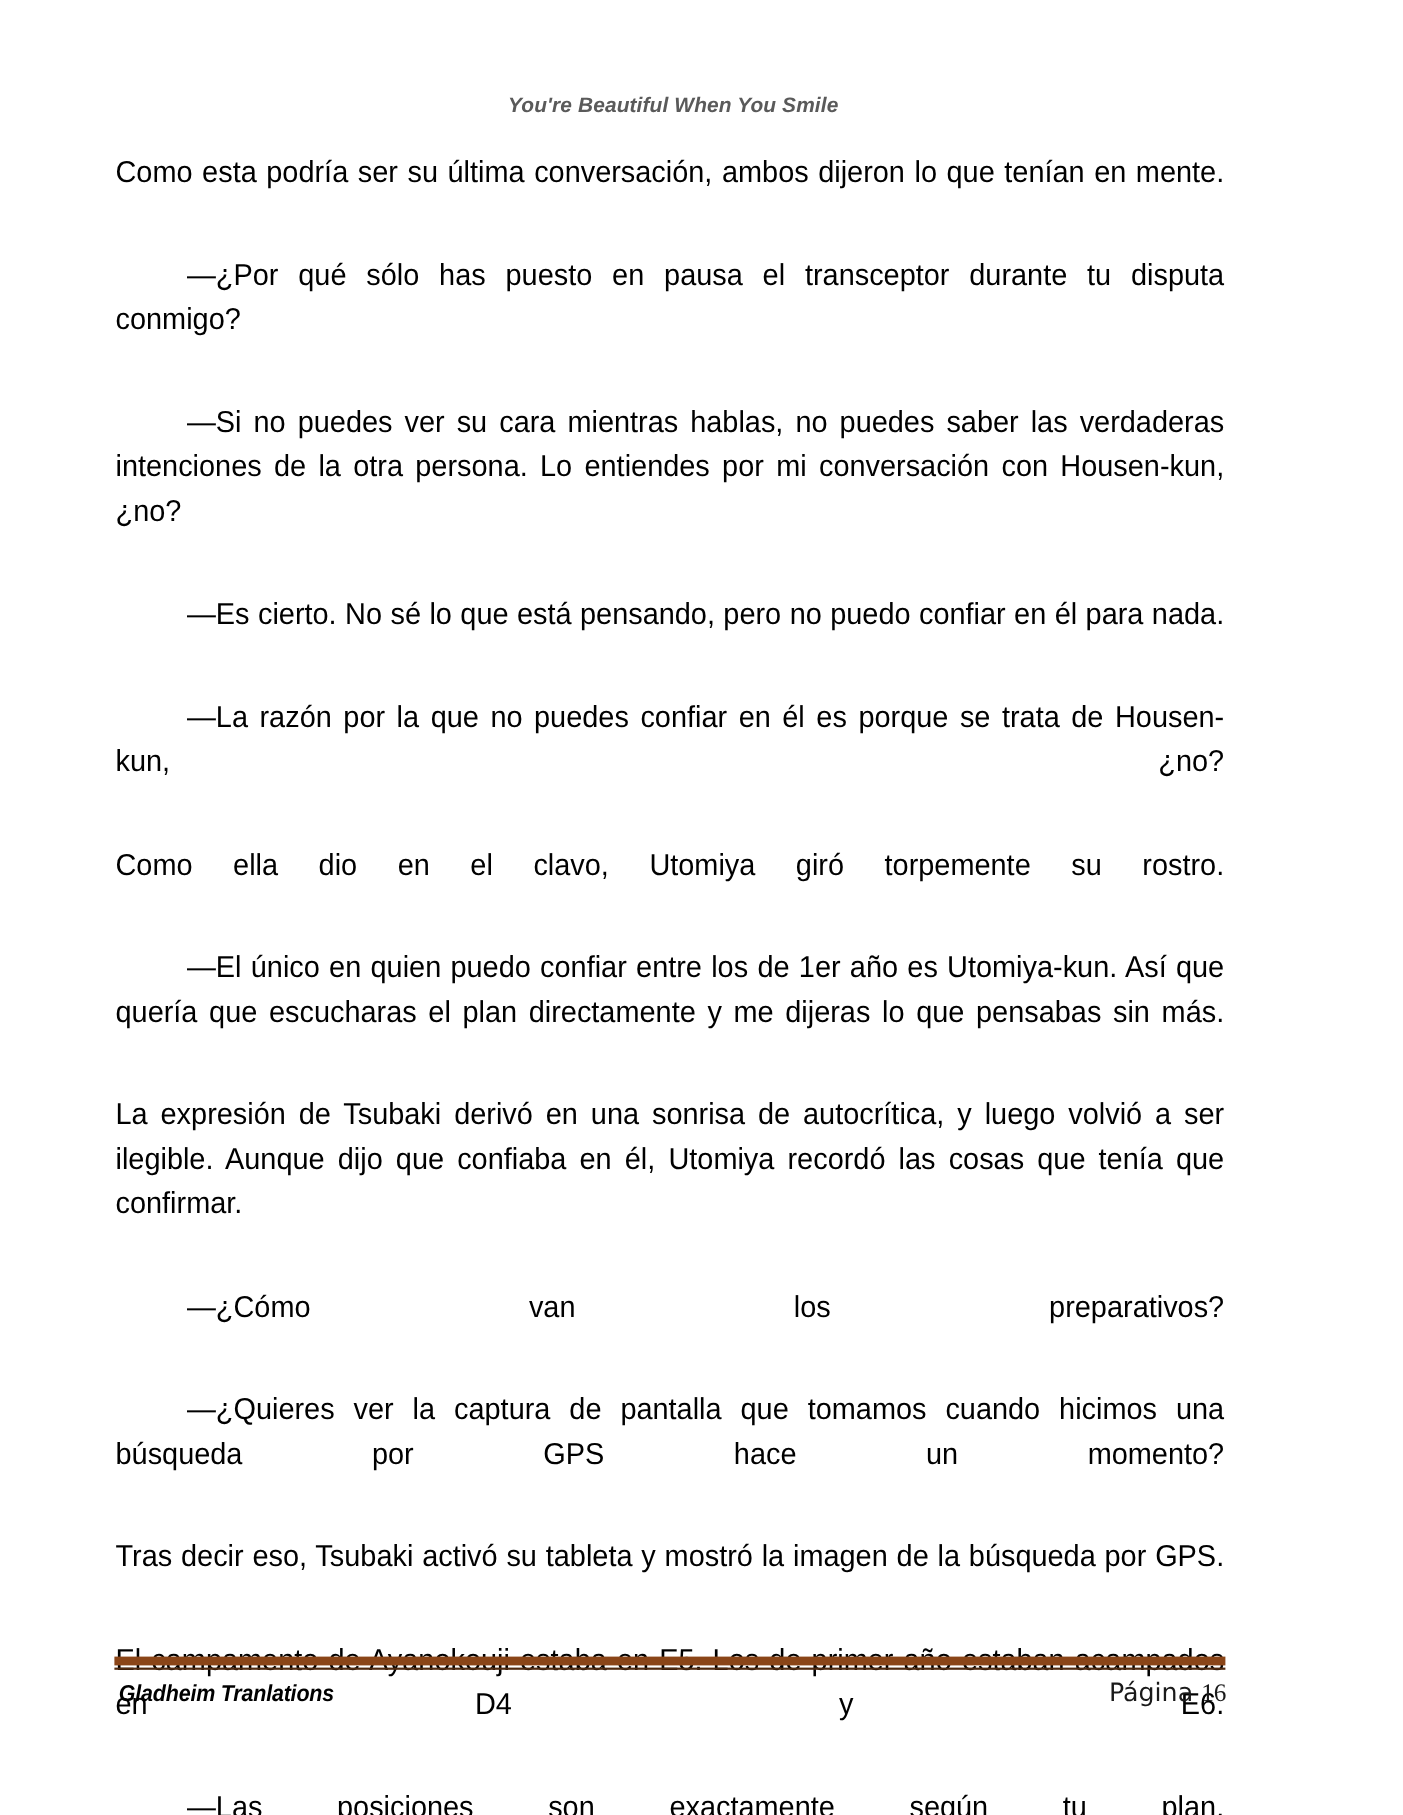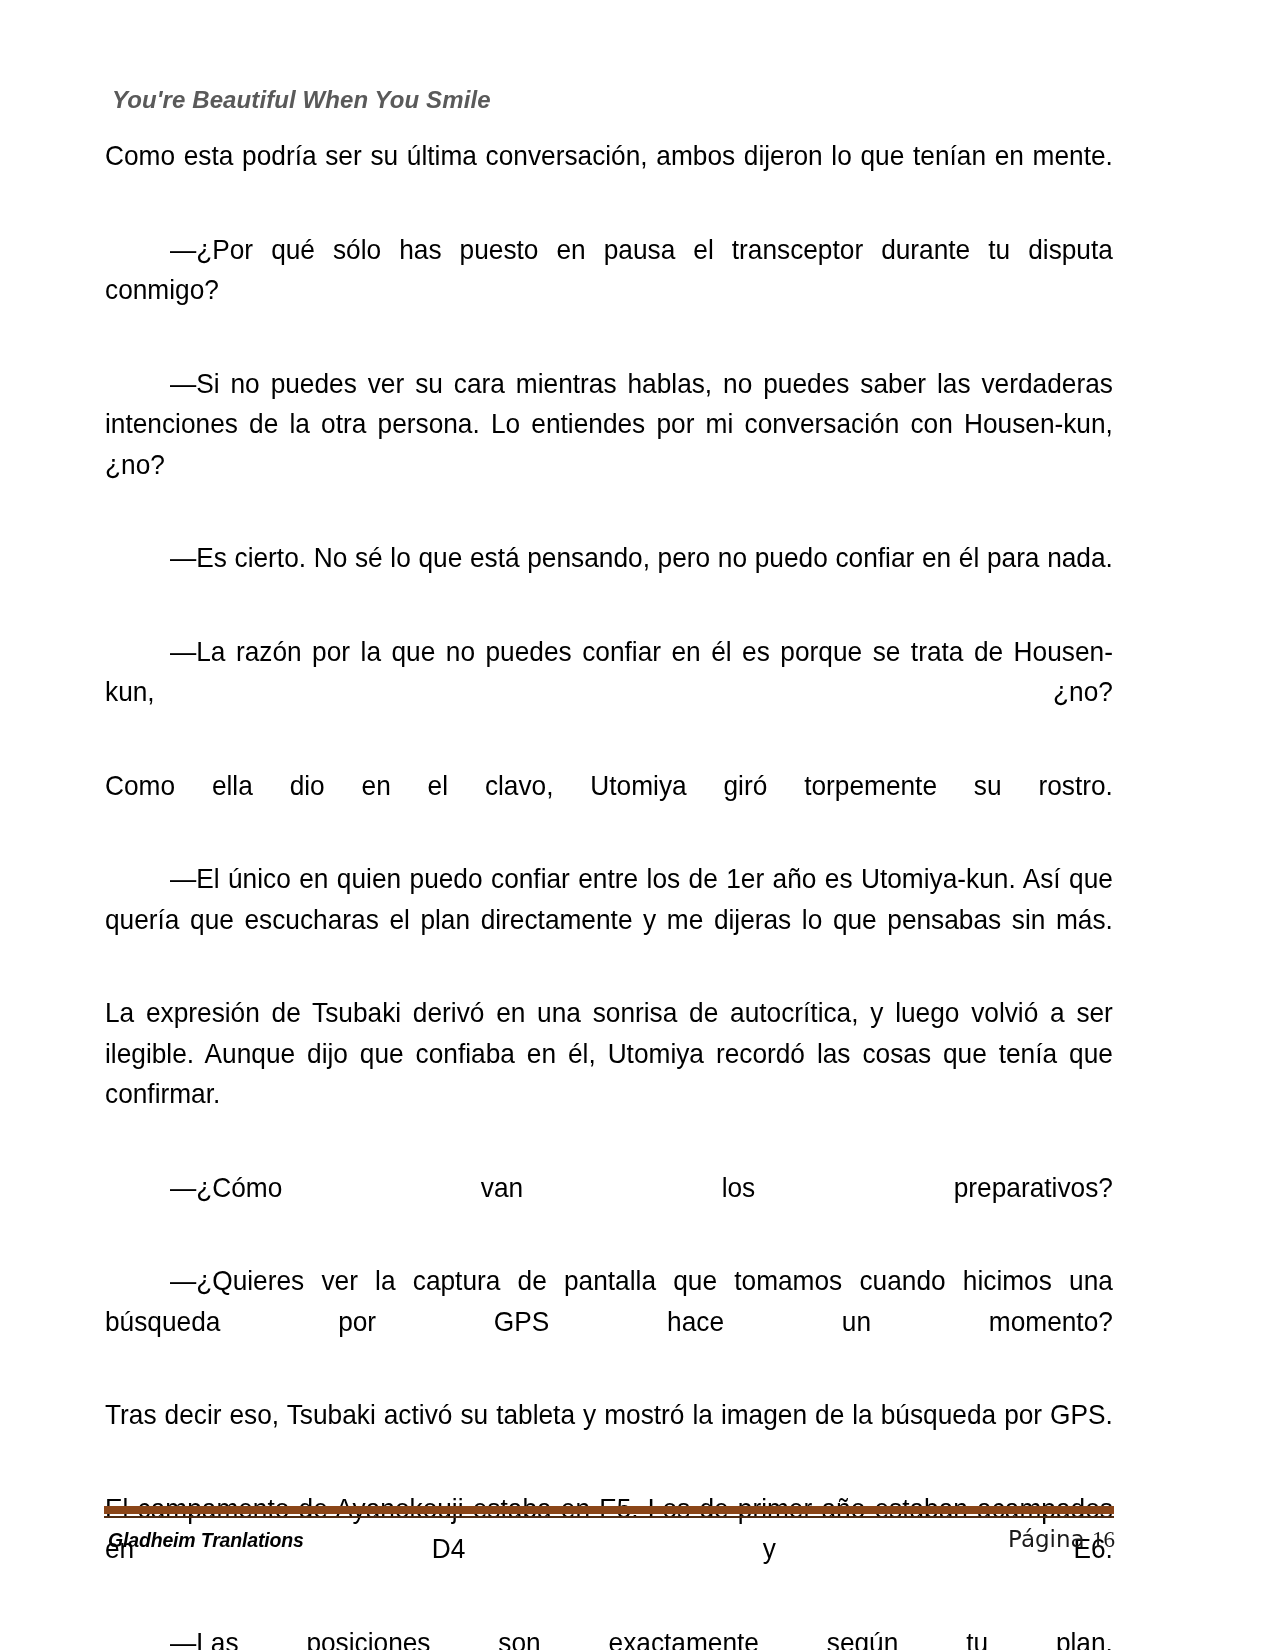--- a/index.html
+++ b/index.html
@@ -21,26 +21,27 @@
     -webkit-font-smoothing: antialiased;
   }
 
   
   .running-header {
     position: absolute;
     left: 112px;
     top: 86px;
     width: 1000px;
     font-family: "Liberation Sans", "DejaVu Sans", sans-serif;
-    font-size: 24px;
+    font-size: 19px;
     font-weight: bold;
     font-style: italic;
     color: #5a5a5a;
     letter-spacing: 0.1px;
     white-space: nowrap;
+    text-align: center;
   }
 
   
   .body-column {
     position: absolute;
     left: 105px;
     top: 136px;
     width: 1008px;
     font-size: 27.5px;
     line-height: 40.5px;

